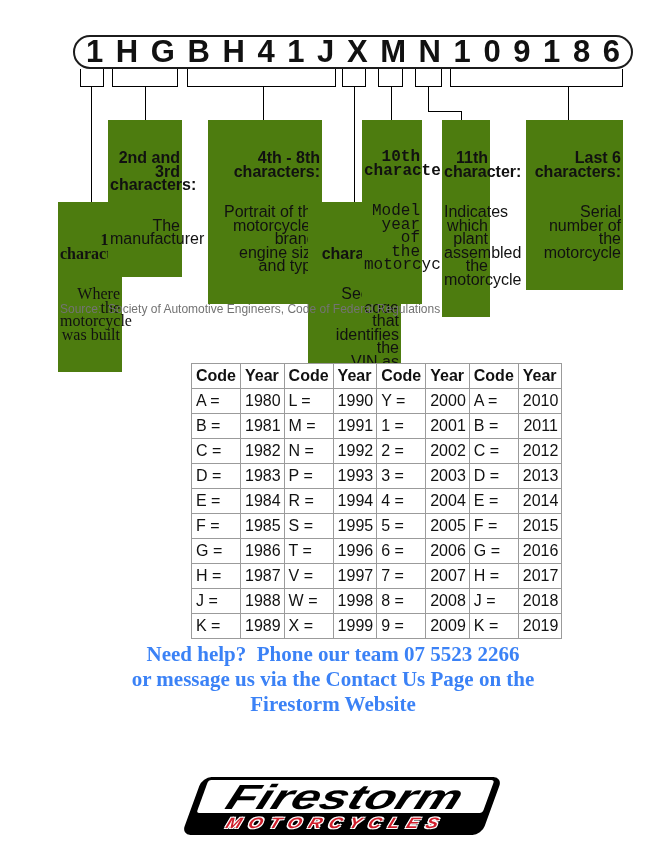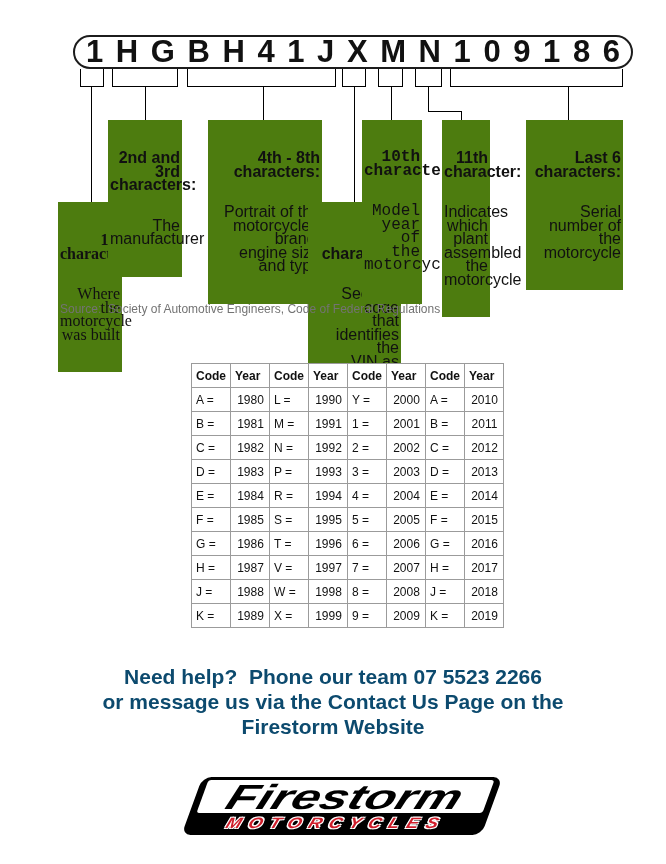--- a/index.html
+++ b/index.html
@@ -39,30 +39,30 @@
   .c2{left:208px;top:120px;width:114px;}
   .c3{left:308px;top:202px;width:93px;}
   .c4{left:362px;top:120px;width:60px;font-family:Liberation Mono, monospace;}
   .c5{left:430px;top:120px;width:48px;margin-left:12px;}
   .c6{left:526px;top:120px;width:97px;}
 
   .source-note{position:absolute;left:60px;top:302px;font-size:12px;white-space:pre-wrap;color:#737373;}
 
   
   .year-table{position:absolute;left:191px;top:363px;border-collapse:collapse;
-              font-size:12px;color:#111;}
+              font-size:16px;color:#111;}
   .year-table th,.year-table td{border:1px solid #9b9b9b;padding:3px 4px;height:17px;
               background:#fff;vertical-align:middle;}
   .year-table th{font-weight:bold;text-align:left;width:30px;}
   .year-table td.code-cell{text-align:left;width:30px;}
   .year-table td.year-cell{text-align:center;width:28px;padding-right:3px;}
 
   
-  .help{position:absolute;left:0;top:664px;width:666px;text-align:center;
-        font-weight:bold;font-size:21px;line-height:25px;color:#0c4a6e;}
+  .help{position:absolute;left:0;top:642px;width:666px;text-align:center;
+        font-weight:bold;font-size:21px;line-height:25px;color:#3b82f6;font-family:Liberation Serif, serif;}
   .help-line{white-space:pre-wrap;}
 
   
   .logo{position:absolute;left:192px;top:777px;width:300px;height:58px;transform:skewX(-20deg);}
   .logo-black{width:100%;height:100%;background:#000;border-radius:9px;padding:3px 7px;
               box-sizing:border-box;display:flex;flex-direction:column;}
   .logo-white{background:#fff;border-radius:3px;flex:1;display:flex;align-items:center;
               justify-content:center;overflow:hidden;}
   .logo-brand{font-style:italic;font-weight:bold;font-size:35px;line-height:1;color:#000;
               transform:scaleX(1.45);}

